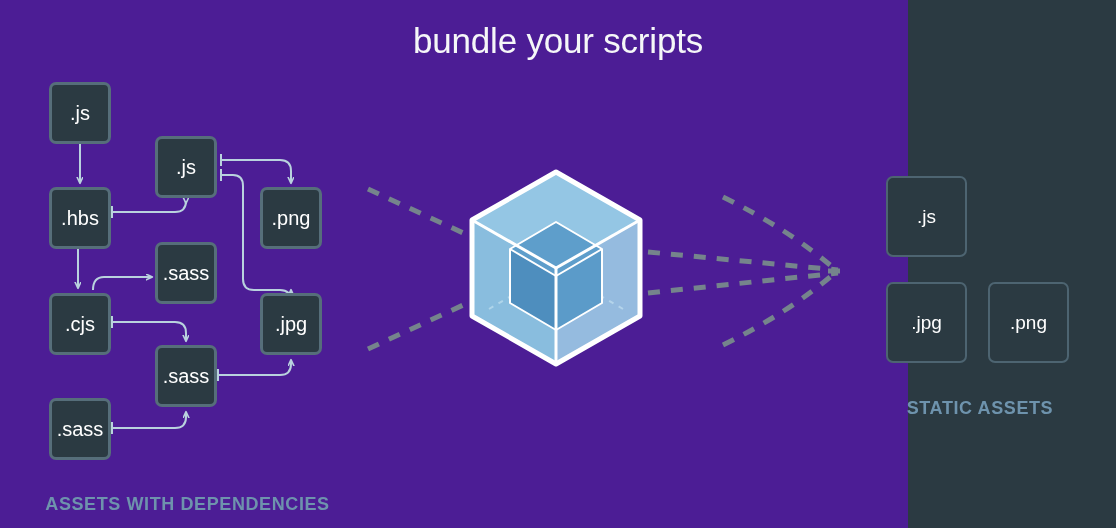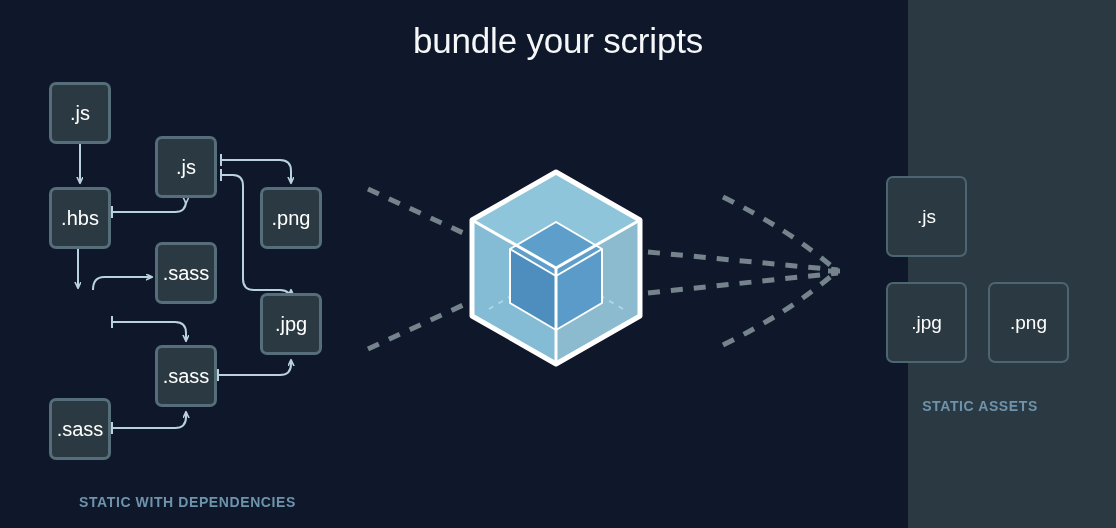--- a/index.html
+++ b/index.html
@@ -11,21 +11,21 @@
     width: 1116px;
     height: 528px;
     overflow: hidden;
     font-family: "Liberation Sans", sans-serif;
     position: relative;
   }
   #stage {
     position: relative;
     width: 908px;
     height: 528px;
-    background: #0f172a;
+    background: #4c1d95;
   }
   #page-title {
     position: absolute;
     left: 0;
     top: 20px;
     width: 1116px;
     text-align: center;
     color: #f5f7f8;
     font-size: 35px;
     font-weight: 400;
@@ -60,21 +60,21 @@
     background: #2b3a42;
     color: #ffffff;
     font-size: 19px;
     display: flex;
     align-items: center;
     justify-content: center;
   }
   .caption {
     position: absolute;
     color: #6e93ad;
-    font-size: 14px;
+    font-size: 18px;
     font-weight: bold;
     letter-spacing: 0.6px;
     text-align: center;
   }
 </style>
 </head>
 <body>
 
 <div id="stage">
 
@@ -170,31 +170,34 @@
   </div>
   <div class="mod-box" style="left:260px; top:187px; width:62px; height:62px;">
     <span>.png</span>
   </div>
   <div class="mod-box" style="left:49px;  top:187px; width:62px; height:62px;text-align:center;">
     <span>.hbs</span>
   </div>
   <div class="mod-box" style="left:155px; top:242px; width:62px; height:62px;">
     <span>.sass</span>
   </div>
+  <div class="mod-box" style="left:49px;  top:293px; width:62px; height:62px;">
+    <span>.cjs</span>
+  </div>
   <div class="mod-box" style="left:260px; top:293px; width:62px; height:62px;">
     <span>.jpg</span>
   </div>
   <div class="mod-box" style="left:155px; top:345px; width:62px; height:62px;">
     <span>.sass</span>
   </div>
   <div class="mod-box" style="left:49px;  top:398px; width:62px; height:62px;">
     <span>.sass</span>
   </div>
 
-  <div class="caption" style="left:10px; top:494px; width:355px;">STATIC WITH DEPENDENCIES</div>
+  <div class="caption" style="left:10px; top:494px; width:355px;">ASSETS WITH DEPENDENCIES</div>
 
   <div class="asset-box" style="left:886px; top:176px; width:81px; height:81px;">
     <span>.js</span>
   </div>
   <div class="asset-box" style="left:886px; top:282px; width:81px; height:81px;">
     <span>.jpg</span>
   </div>
   <div class="asset-box" style="left:988px; top:282px; width:81px; height:81px;">
     <span>.png</span>
   </div>

